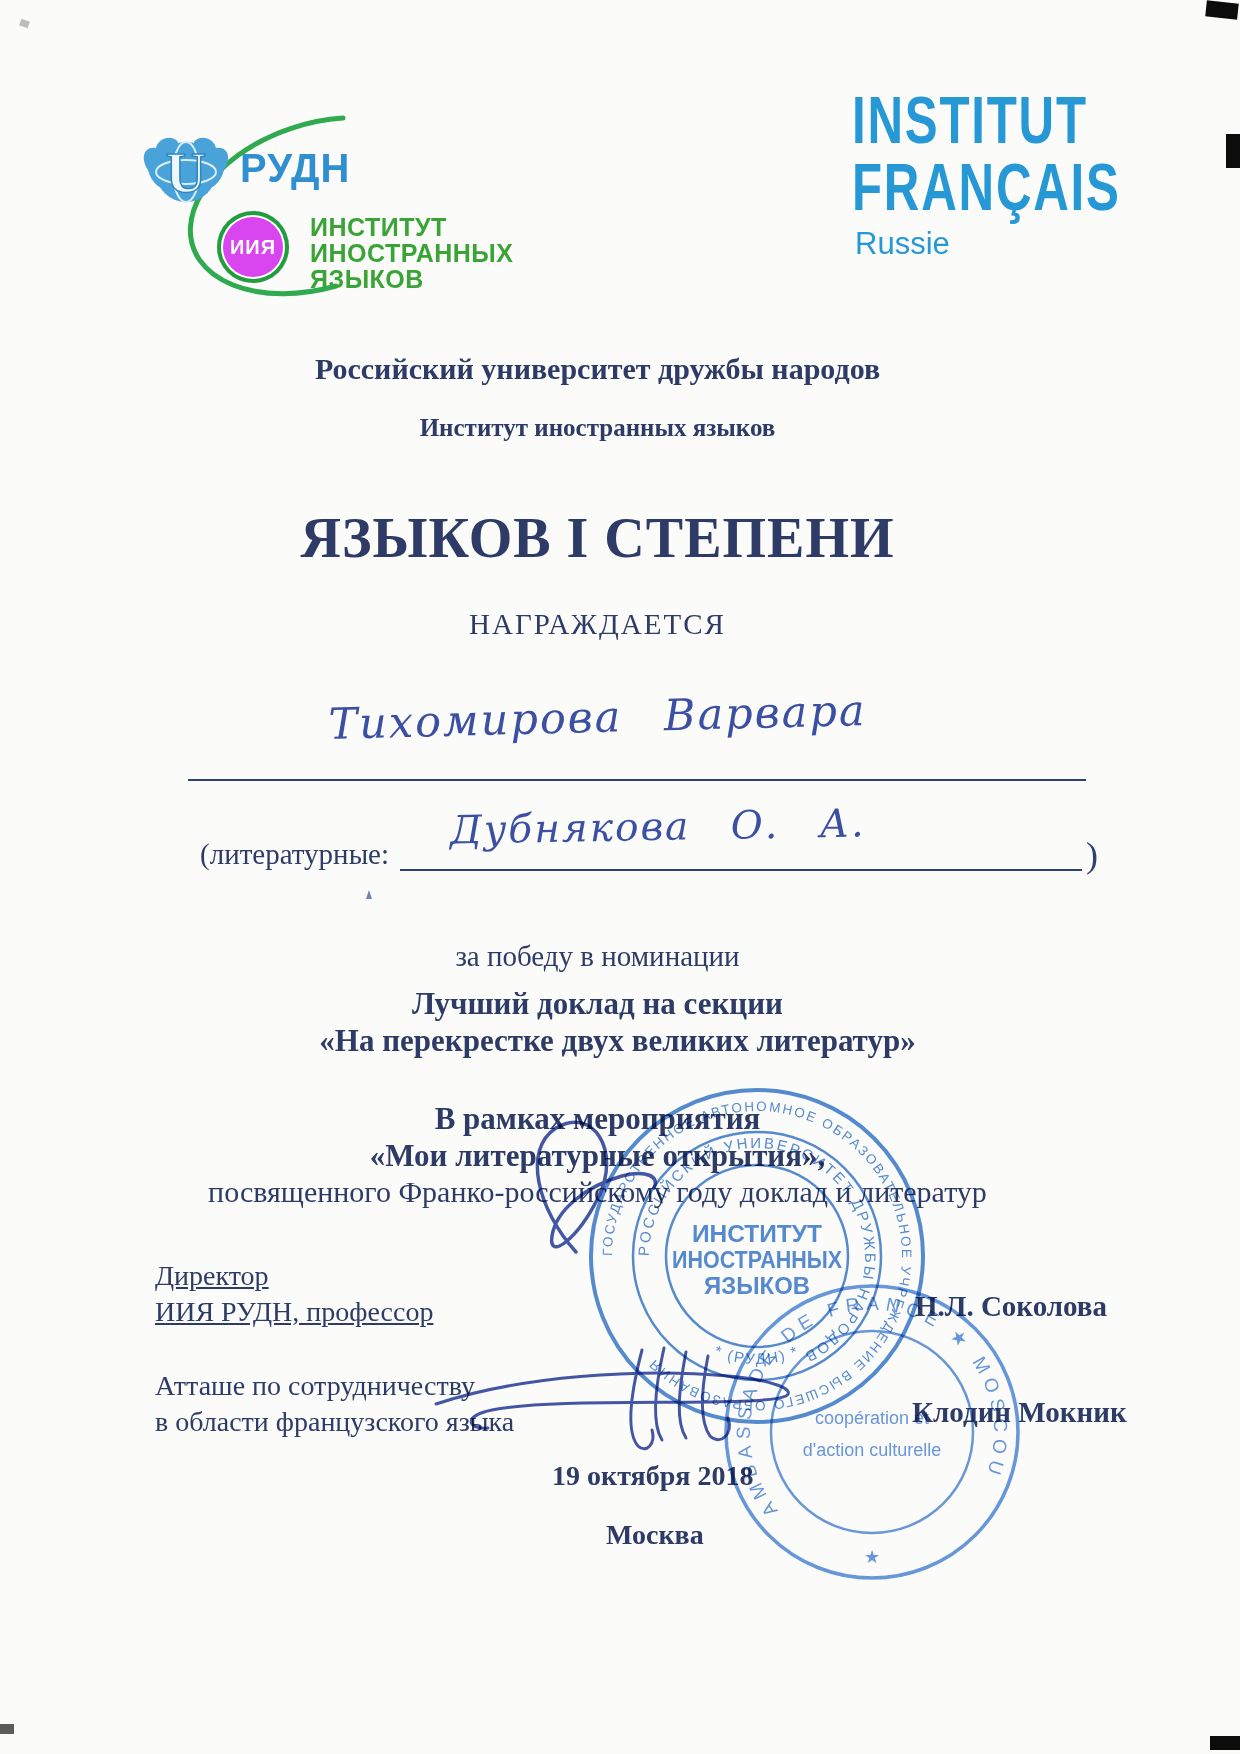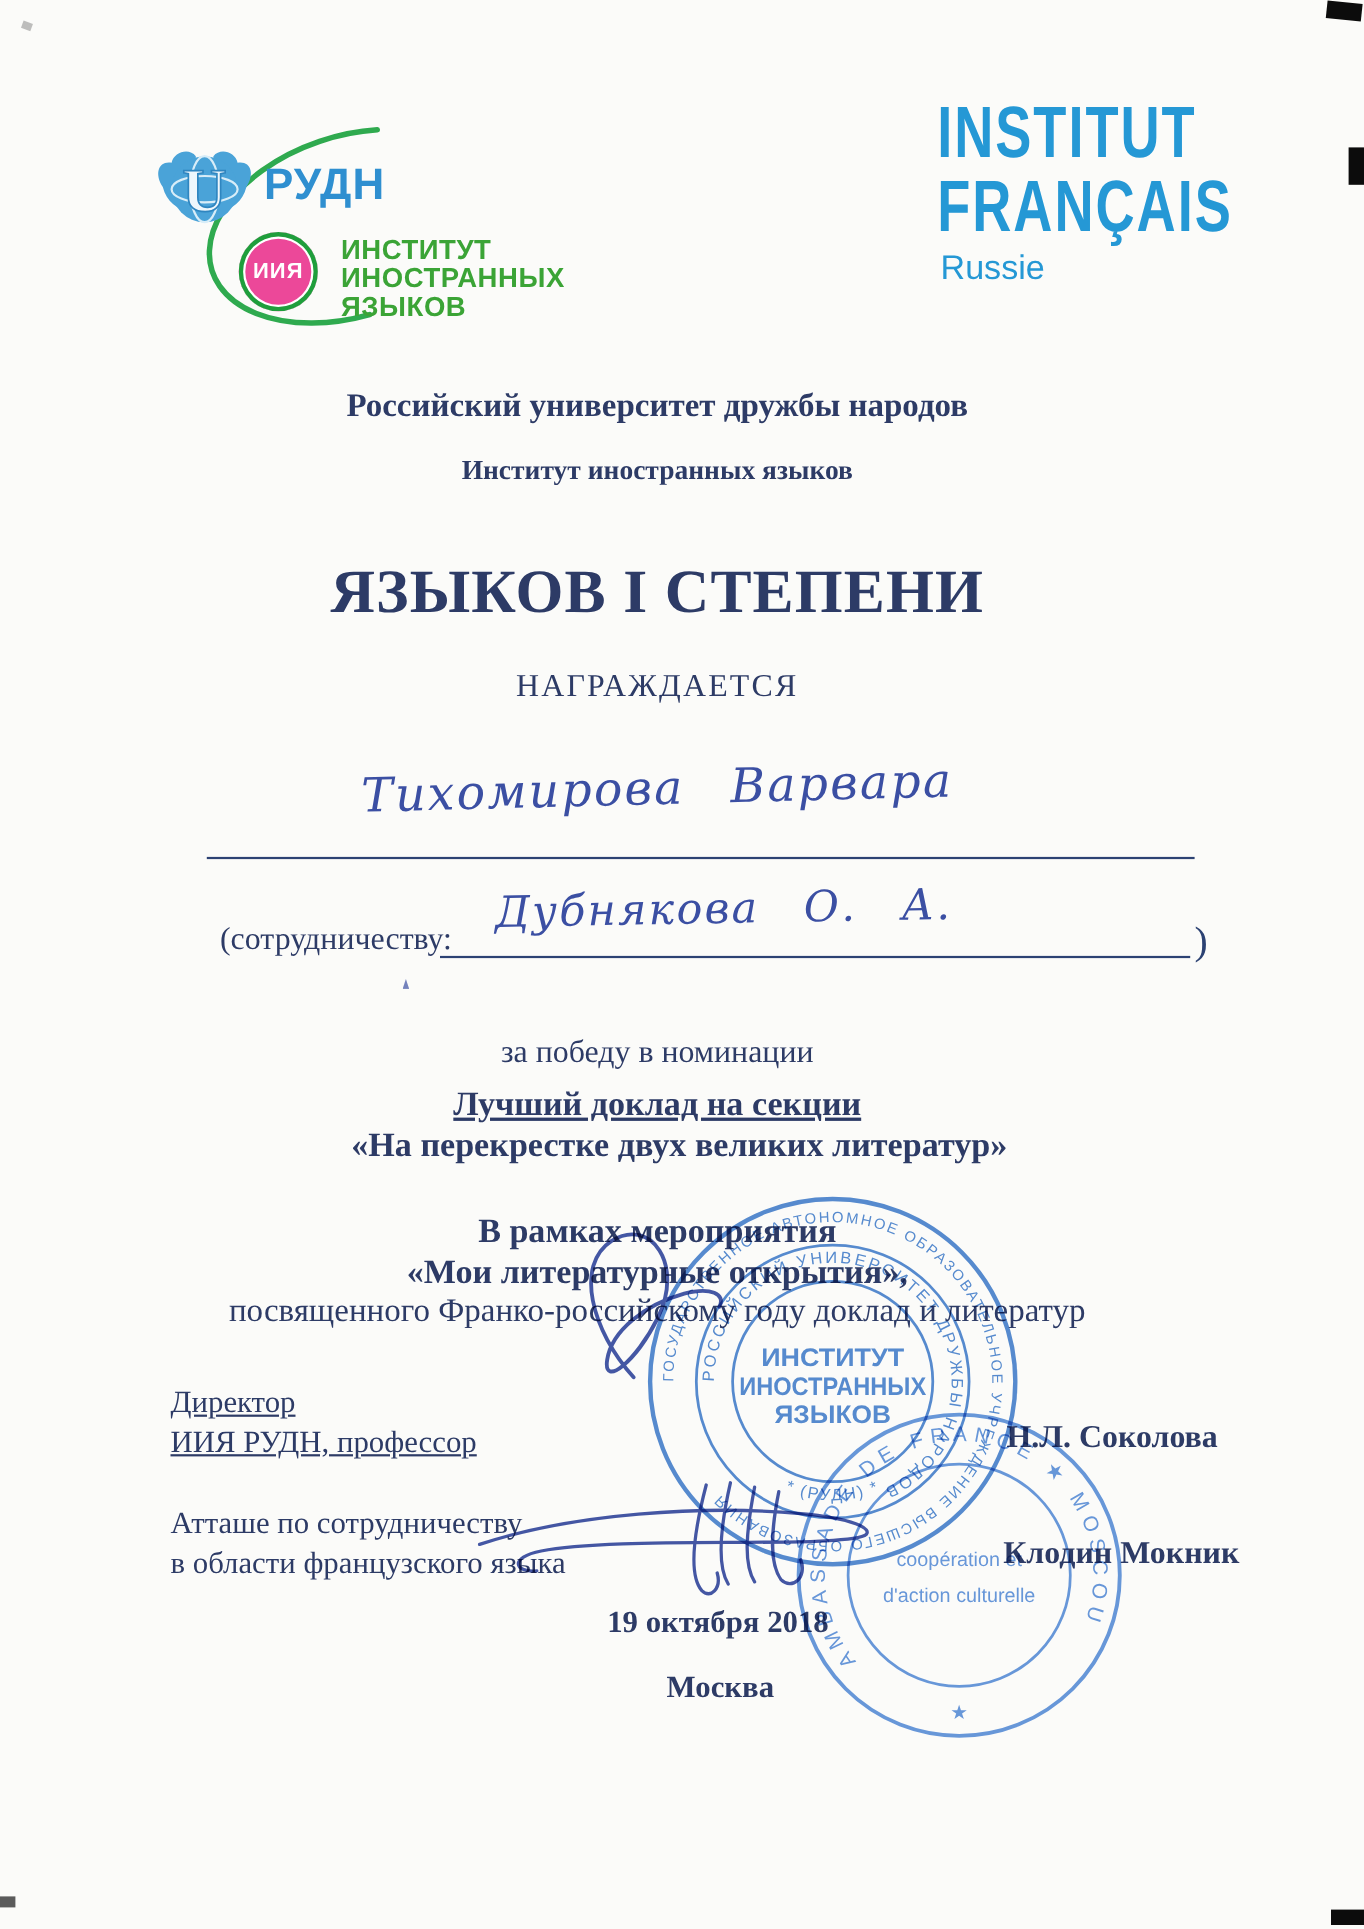--- a/index.html
+++ b/index.html
@@ -4,21 +4,21 @@
 <style>
   html,body{margin:0;padding:0;background:#ffffff;}
   .page{position:relative;width:1240px;height:1754px;background:#fbfbf9;overflow:hidden;
         font-family:"Liberation Serif",serif;color:#2d3b66;}
   .abs{position:absolute;}
   .centered{position:absolute;left:0;width:1195px;text-align:center;}
 
   
   .rudn-acronym{font-family:"Liberation Sans",sans-serif;font-weight:bold;font-size:40px;
                 color:#2f8fd0;letter-spacing:1px;text-align:center;}
-  .iia-badge{width:72px;height:72px;border-radius:50%;background:#ec4899;display:flex;
+  .iia-badge{width:72px;height:72px;border-radius:50%;background:#d946ef;display:flex;
              align-items:center;justify-content:center;box-shadow:inset 0 0 0 4px #1f9e3c, inset 0 0 0 6px #ffffff;}
   .iia-badge span{font-family:"Liberation Sans",sans-serif;font-weight:bold;color:#ffffff;
                   font-size:20px;letter-spacing:1px;}
   .green-lines div{font-family:"Liberation Sans",sans-serif;font-weight:bold;font-size:25px;
                    color:#3ba436;line-height:26px;letter-spacing:0.5px;}
 
   
   .if-logo{font-family:"Liberation Sans",sans-serif;font-weight:bold;font-size:56px;
            line-height:57px;color:#2598d5;letter-spacing:2px;transform:scale(0.88,1.18);
            transform-origin:top left;white-space:nowrap;}
@@ -79,29 +79,29 @@
   <div class="abs if-russie" style="left:855px;top:226px;">Russie</div>
 
   <div class="centered t-univ" style="top:352px;">Российский университет дружбы народов</div>
   <div class="centered t-inst" style="top:414px;">Институт иностранных языков</div>
   <div class="centered t-title" style="top:506px;">ЯЗЫКОВ I СТЕПЕНИ</div>
   <div class="centered t-award" style="top:608px;">НАГРАЖДАЕТСЯ</div>
 
   <div class="centered handwriting" style="top:692px;font-size:43px;transform:rotate(-1.5deg);">Тихомирова  Варвара</div>
   <div class="abs blank-line" style="left:188px;top:779px;width:898px;height:0;"></div>
 
-  <div class="abs t-reg" style="left:200px;top:838px;">(сотрудничеству:</div>
+  <div class="abs t-reg" style="left:200px;top:838px;">(литературные:</div>
   <div class="abs handwriting" style="left:450px;top:804px;font-size:39px;transform:rotate(-1deg);">Дубнякова  О. А.</div>
   <div class="abs blank-line" style="left:400px;top:869px;width:682px;height:0;"></div>
   <div class="abs" style="left:1086px;top:834px;font-size:36px;color:#2c4273;">)</div>
   <div class="abs" style="left:366px;top:890px;width:6px;height:9px;background:#3b4fa3;opacity:.7;
        clip-path:polygon(50% 0,100% 100%,0 100%);"></div>
 
   <div class="centered t-reg" style="top:940px;">за победу в номинации</div>
-  <div class="centered t-bold" style="top:986px;text-decoration:underline;">Лучший доклад на секции</div>
+  <div class="centered t-bold" style="top:986px;">Лучший доклад на секции</div>
   <div class="centered t-bold" style="top:1023px;margin-left:20px;">«На перекрестке двух великих литератур»</div>
 
   <div class="centered t-bold" style="top:1101px;">В рамках мероприятия</div>
   <div class="centered t-bold" style="top:1138px;">«Мои литературные открытия»,</div>
   <div class="centered" style="top:1175px;font-size:30px;">посвященного Франко-российскому году доклад и литератур</div>
 
   <div class="abs t-sig" style="left:155px;top:1258px;text-decoration:underline;">
     <div>Директор</div>
     <div>ИИЯ РУДН, профессор</div>
   </div>

